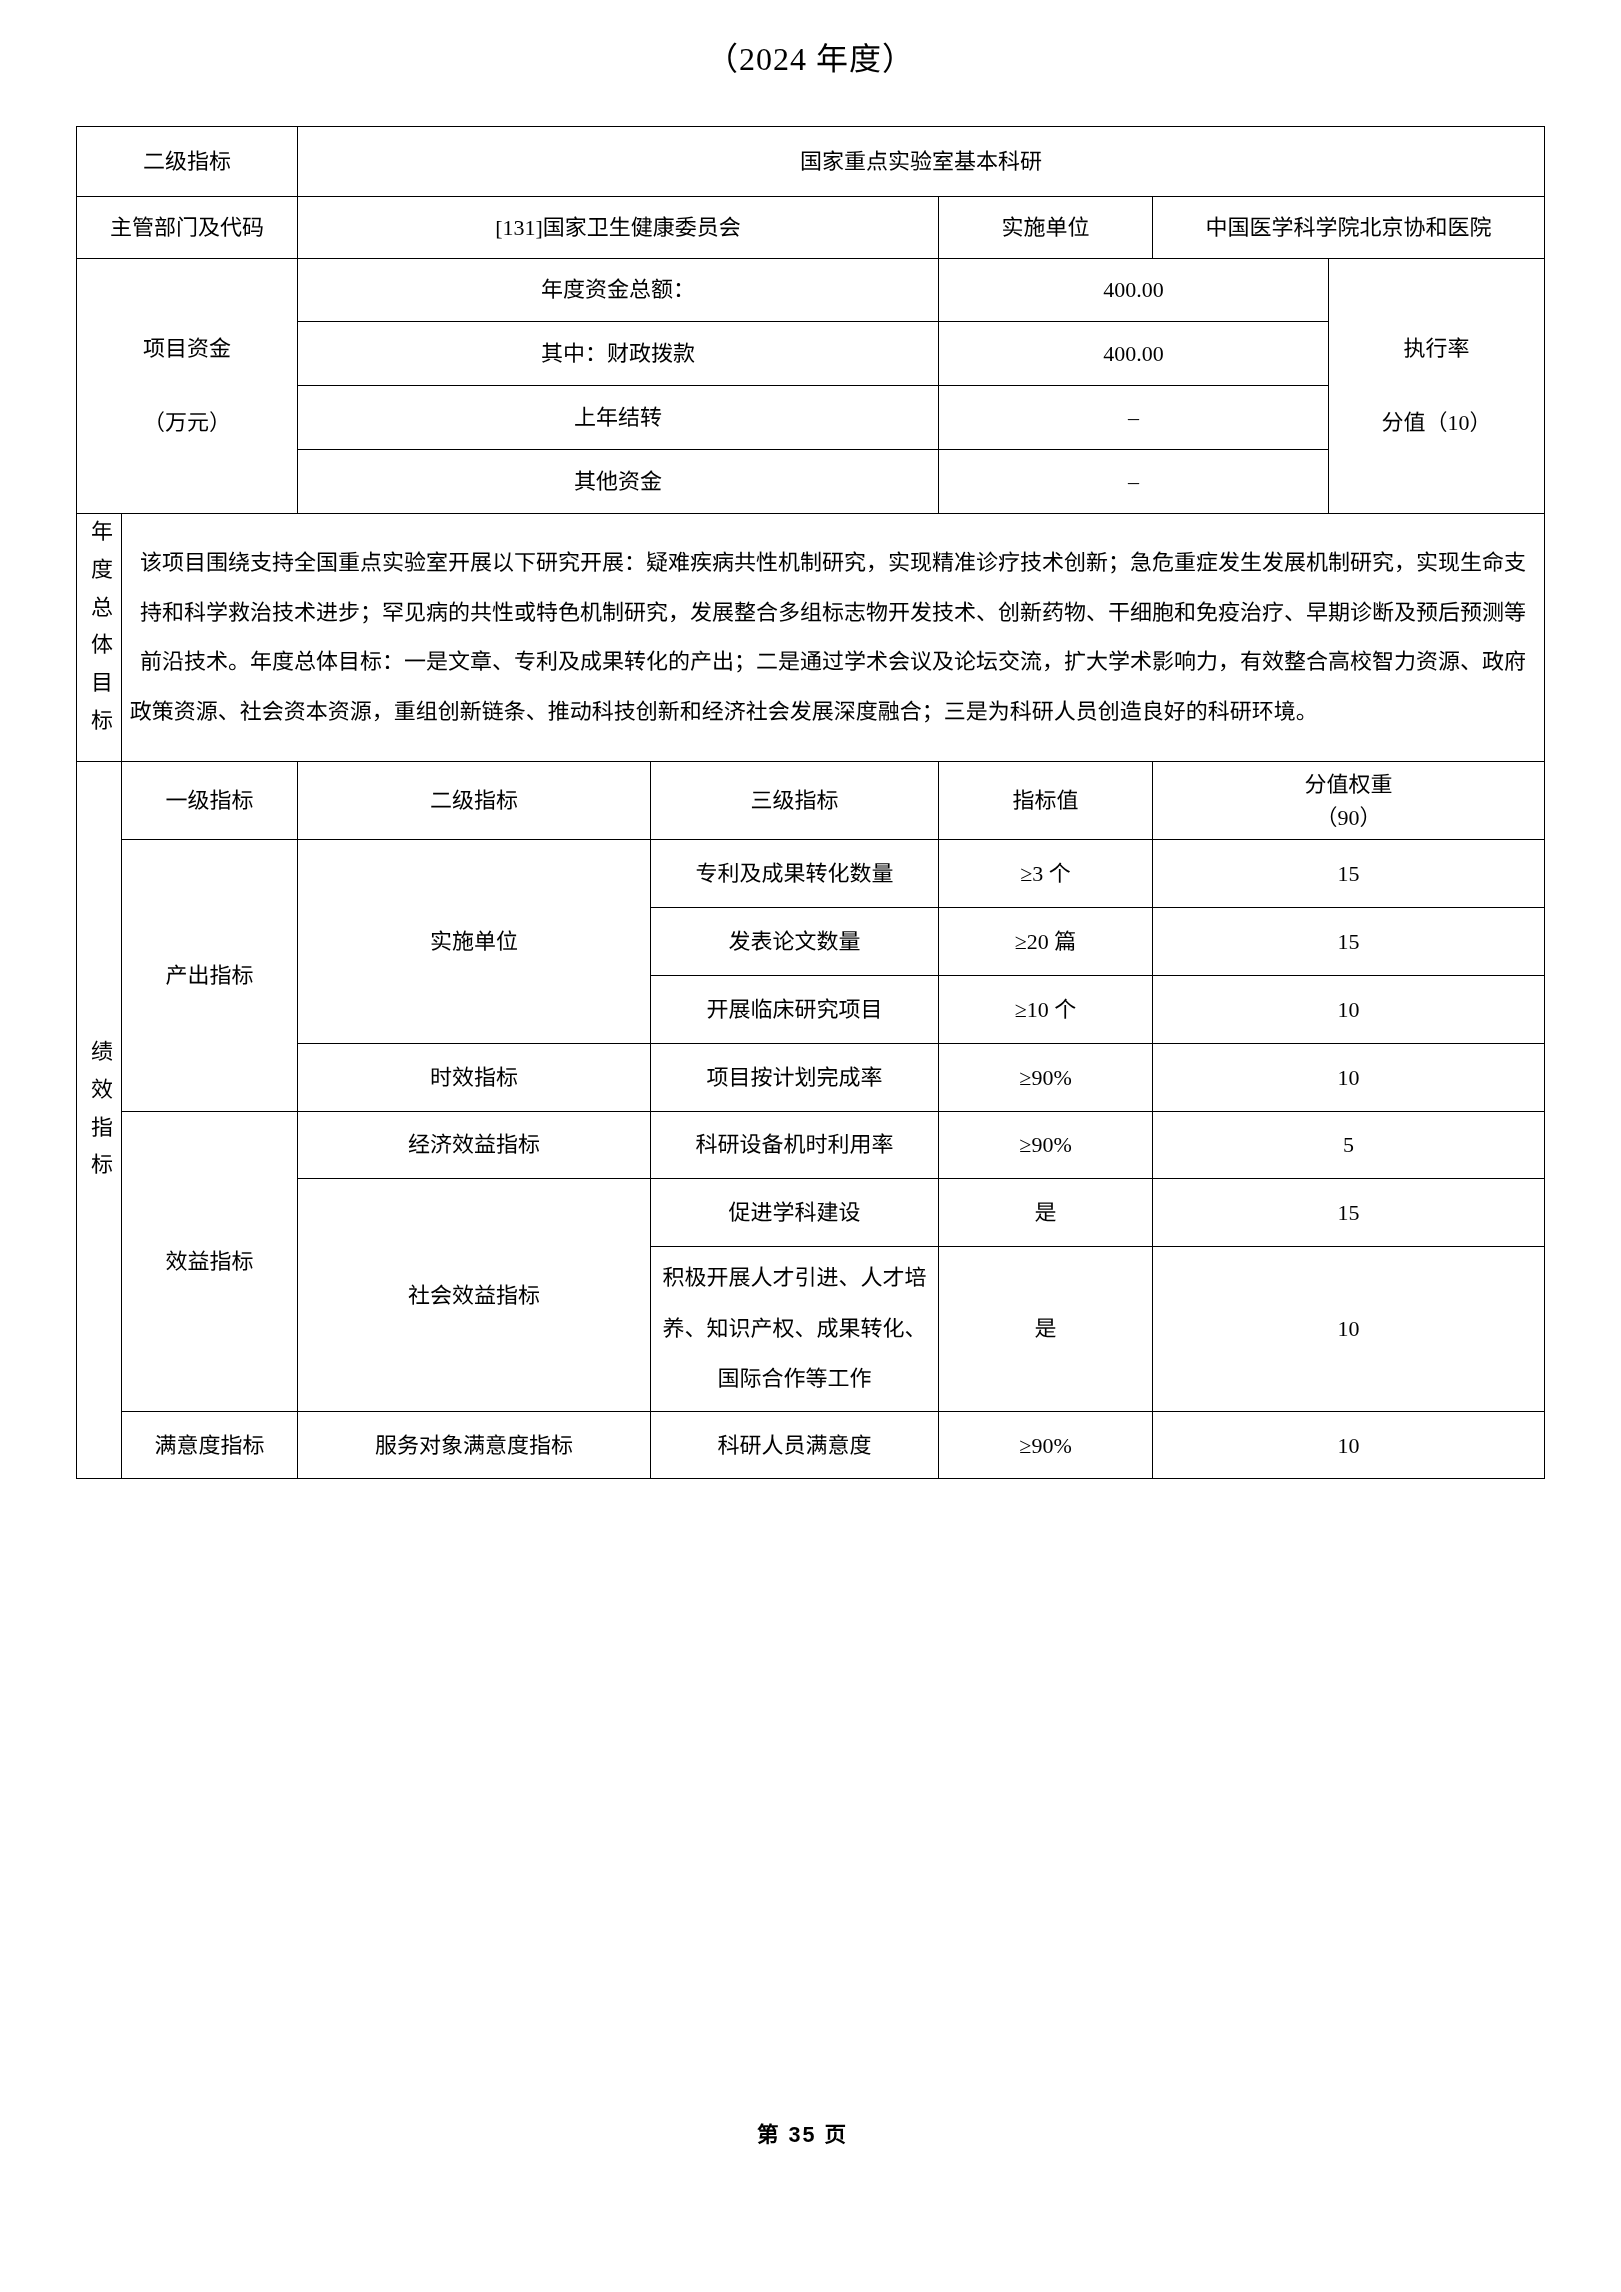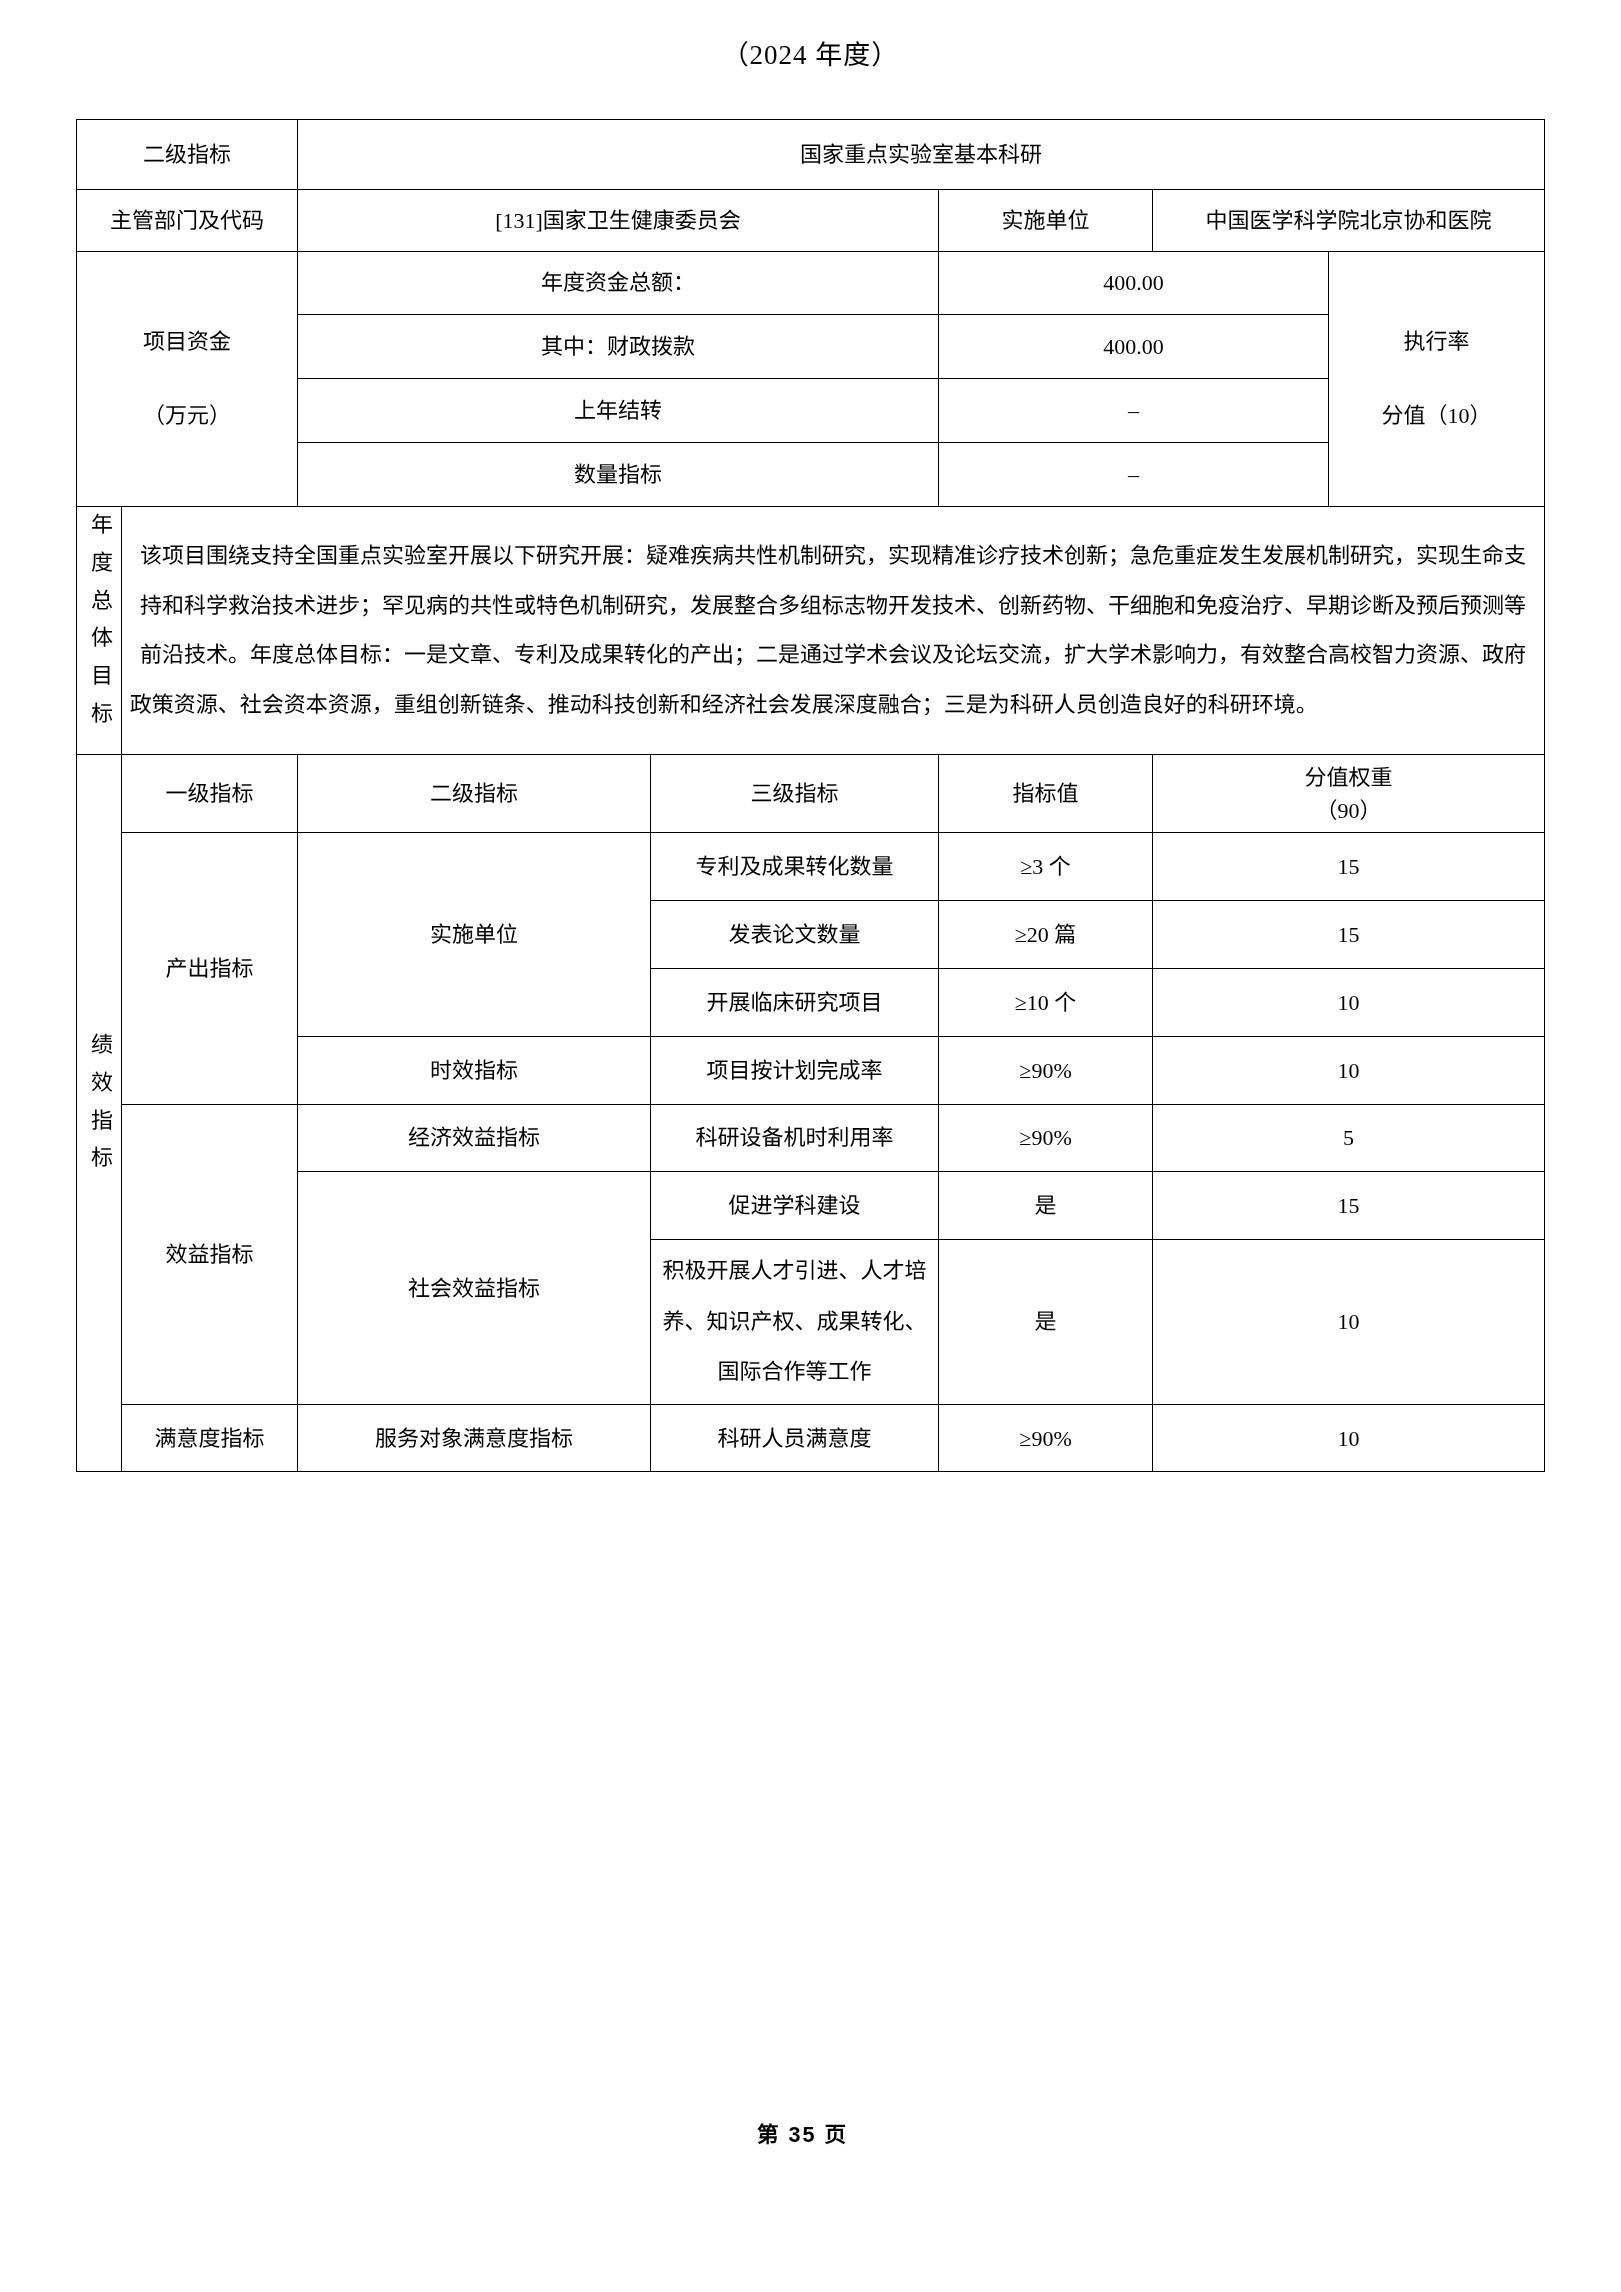--- a/index.html
+++ b/index.html
@@ -28,21 +28,21 @@
     font-size: 45px;
     font-weight: bold;
     letter-spacing: 2.9px;
     margin: 0;
     padding-top: 191px;
     line-height: 1.25;
     font-family: "Liberation Sans", "DejaVu Sans", sans-serif;
   }
   .doc-subtitle {
     text-align: center;
-    font-size: 27px;
+    font-size: 32px;
     margin: 0;
     padding-top: 33px;
     letter-spacing: 1px;
     font-family: "Liberation Serif", "DejaVu Serif", serif;
   }
   .table-wrap {
     padding: 0 76px;
     margin-top: 47px;
   }
   table.main {
@@ -159,21 +159,21 @@
         </tr>
         <tr>
           <td colspan="2" style="height:51px">其中：财政拨款</td>
           <td colspan="2" class="right">400.00</td>
         </tr>
         <tr>
           <td colspan="2" style="height:51px">上年结转</td>
           <td colspan="2" class="right">–</td>
         </tr>
         <tr>
-          <td colspan="2" style="height:51px">数量指标</td>
+          <td colspan="2" style="height:51px">其他资金</td>
           <td colspan="2" class="right">–</td>
         </tr>
 
         <tr>
           <td class="vcell">
             <span class="v-label">年度总体目标</span>
           </td>
           <td colspan="6" class="para">
             <span class="para-text">该项目围绕支持全国重点实验室开展以下研究开展：疑难疾病共性机制研究，实现精准诊疗技术创新；急危重症发生发展机制研究，实现生命支持和科学救治技术进步；罕见病的共性或特色机制研究，发展整合多组标志物开发技术、创新药物、干细胞和免疫治疗、早期诊断及预后预测等前沿技术。年度总体目标：一是文章、专利及成果转化的产出；二是通过学术会议及论坛交流，扩大学术影响力，有效整合高校智力资源、政府政策资源、社会资本资源，重组创新链条、推动科技创新和经济社会发展深度融合；三是为科研人员创造良好的科研环境。</span>
           </td>

